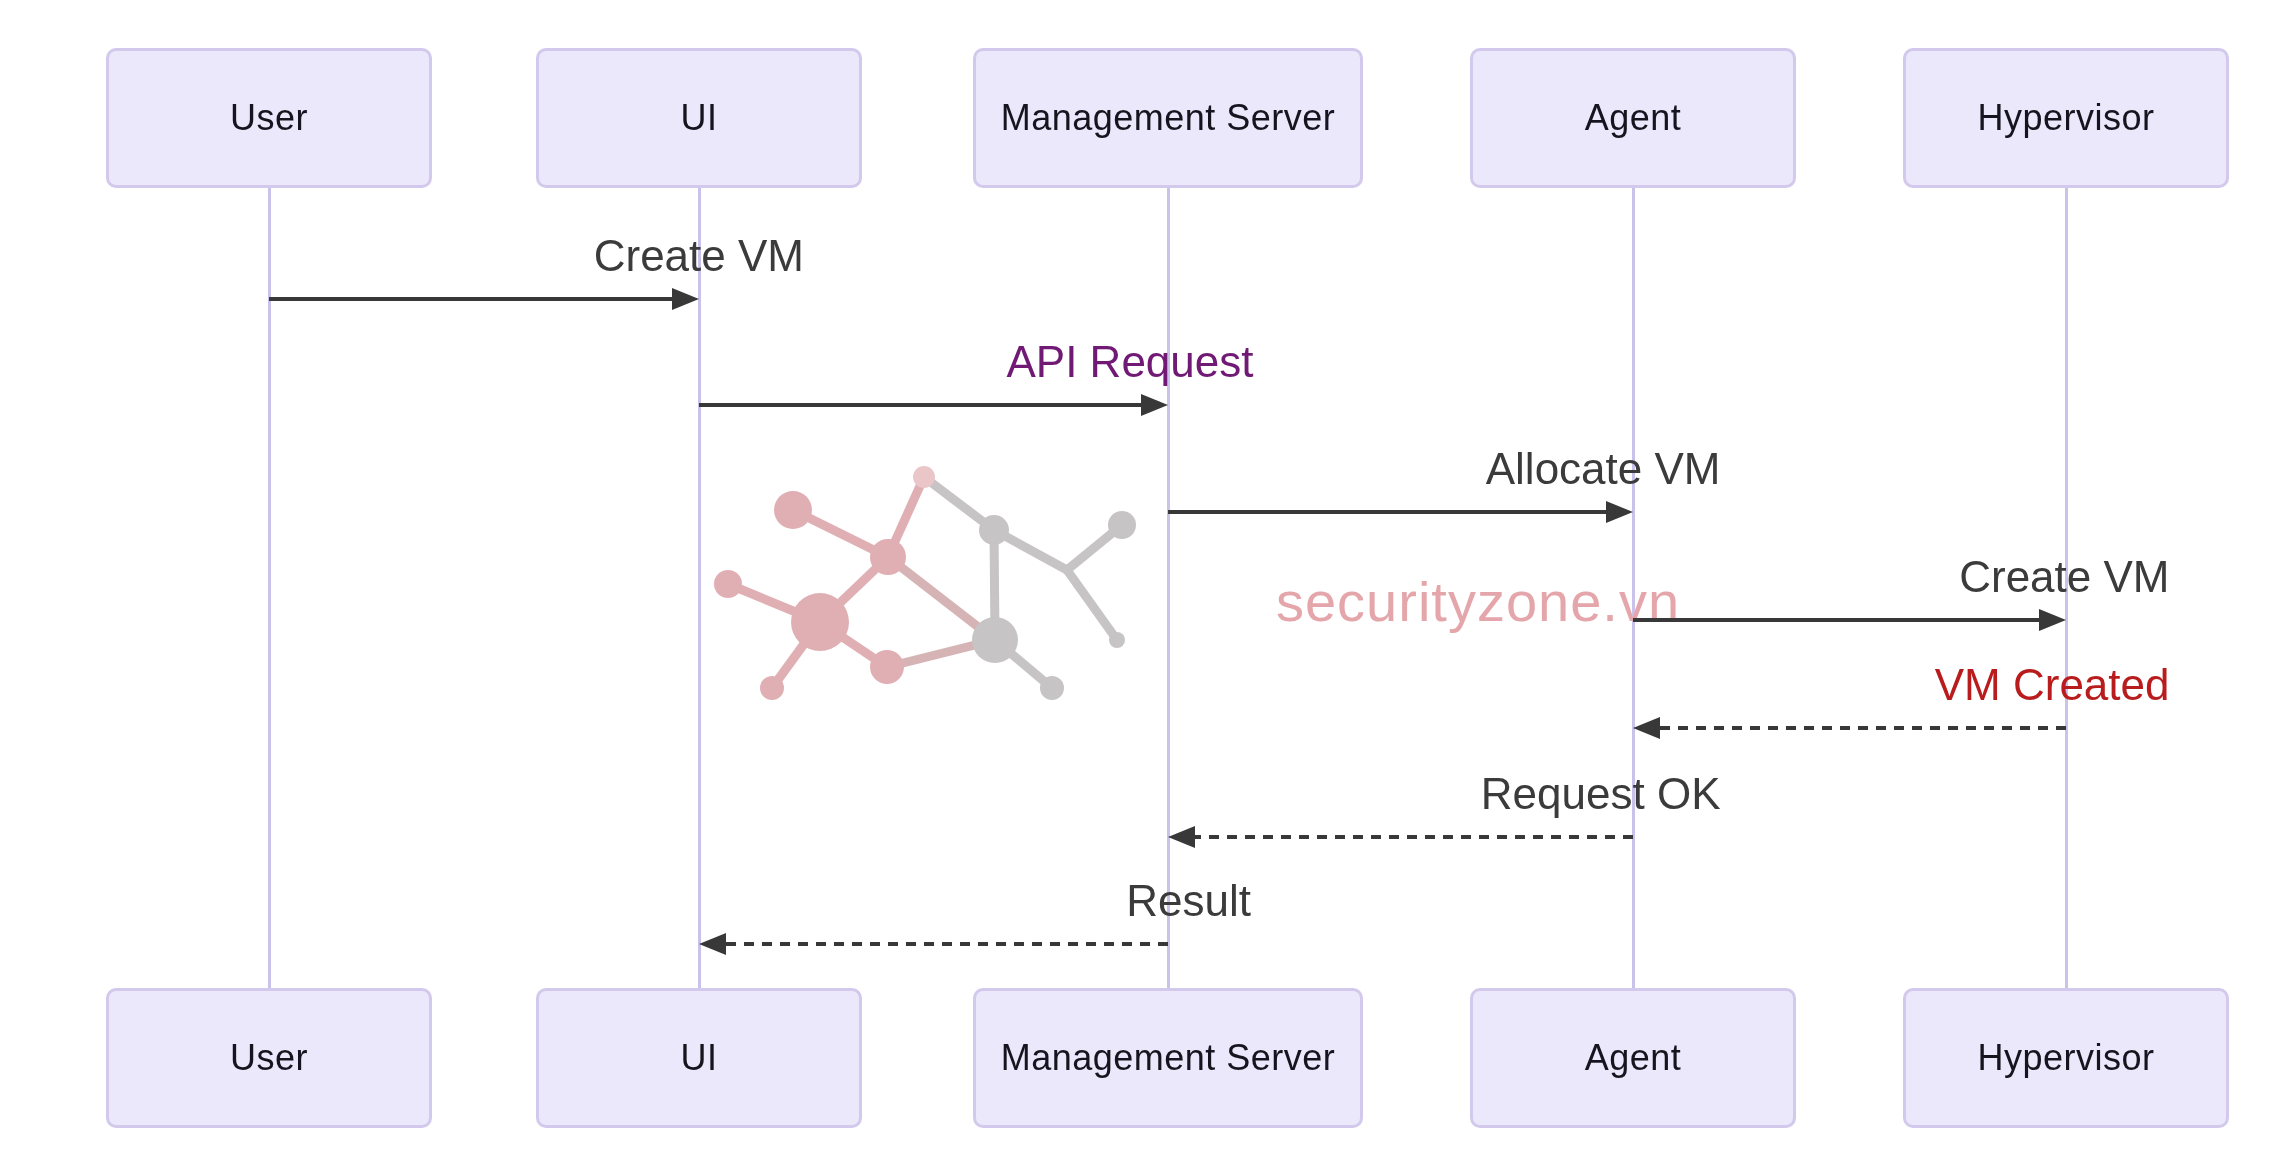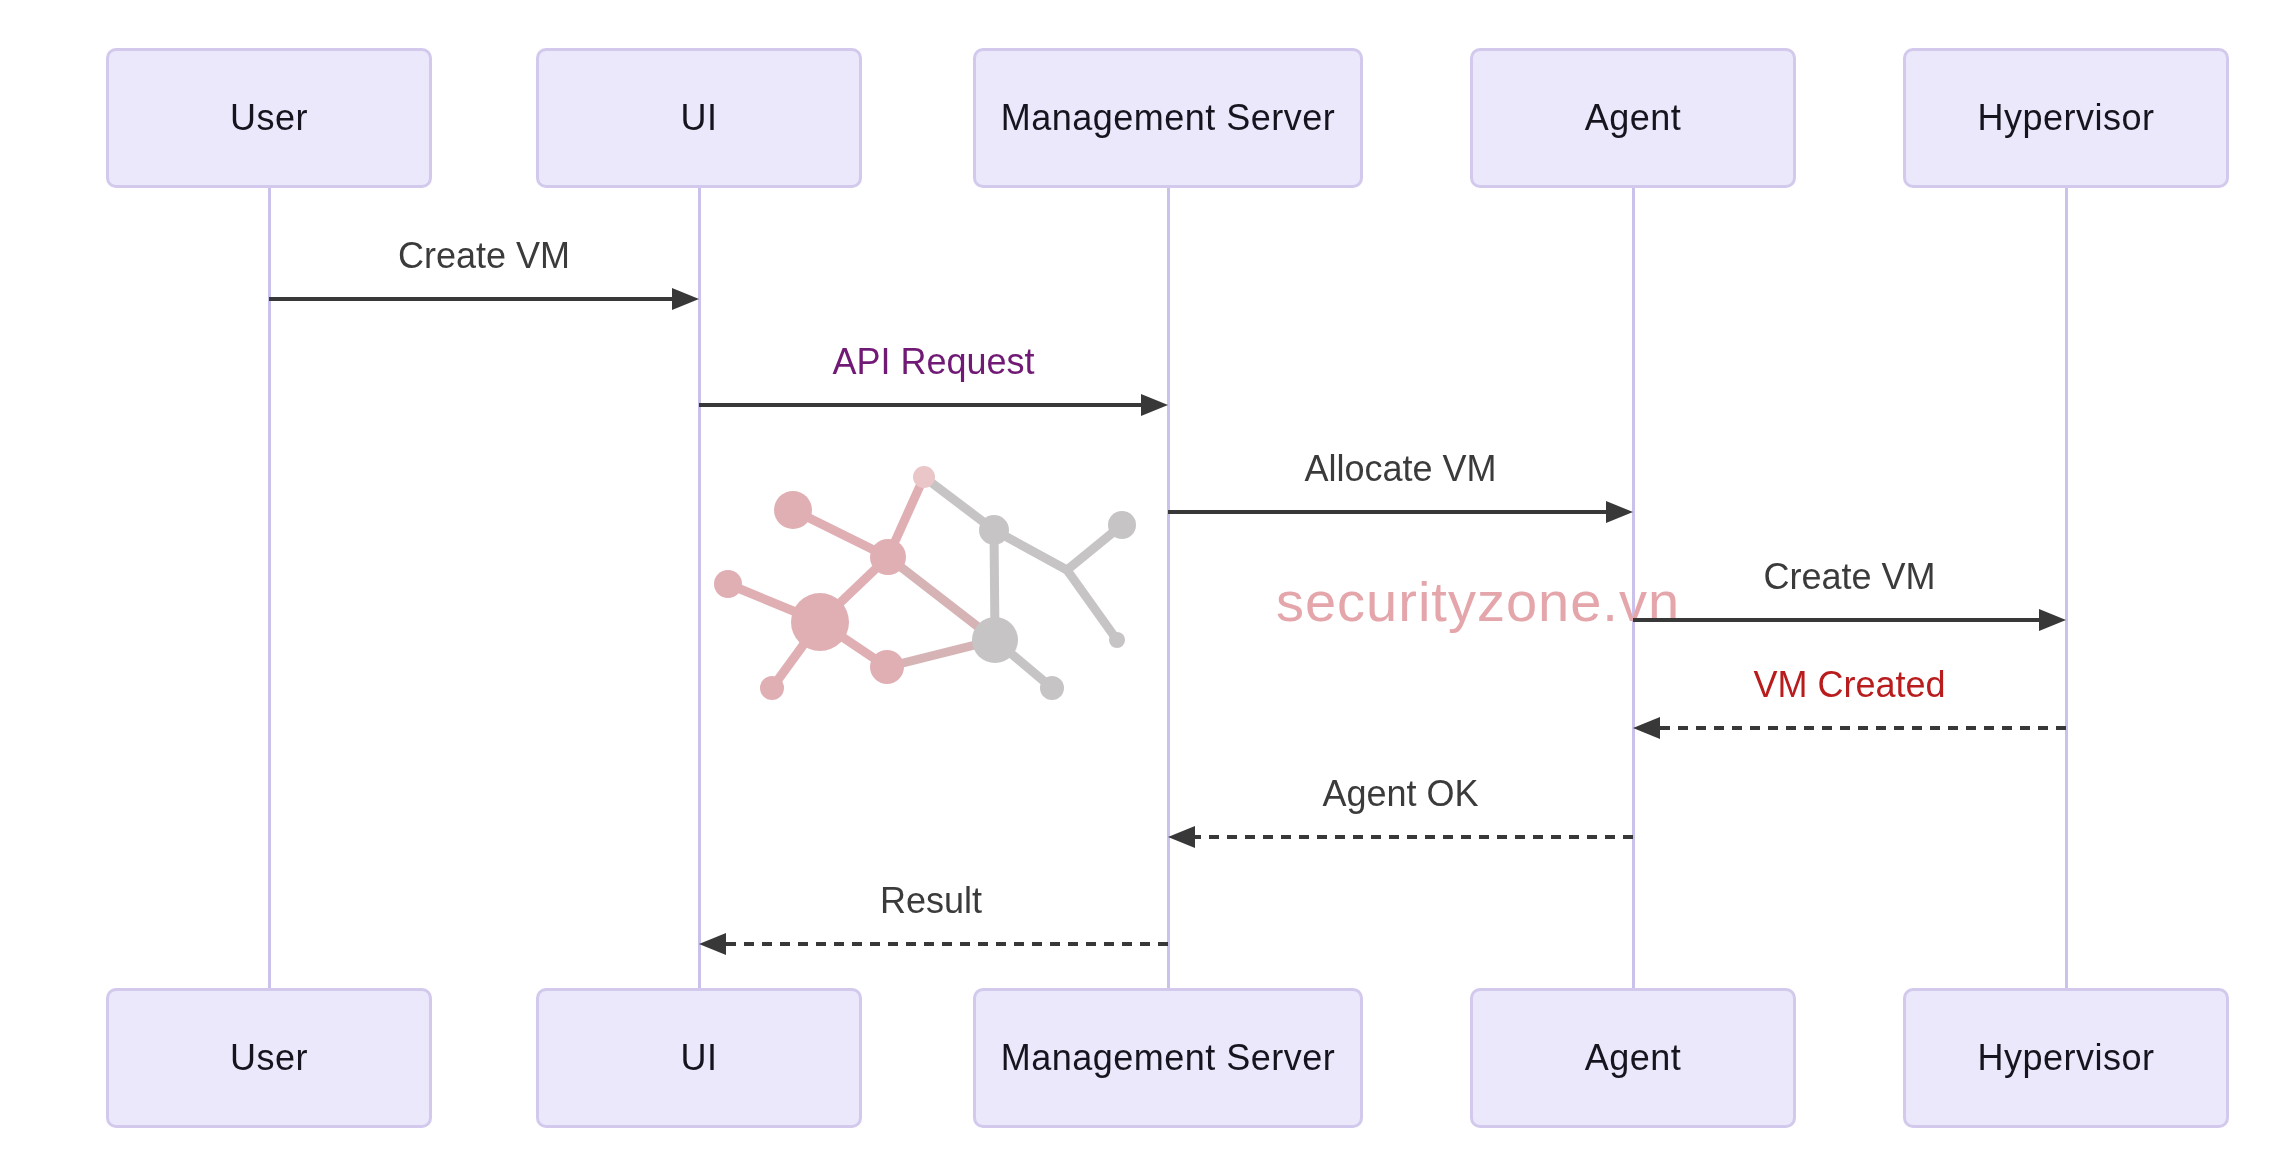--- a/index.html
+++ b/index.html
@@ -31,22 +31,22 @@
   .actor-box span {
     font-size: 36px;
     letter-spacing: 0.5px;
     white-space: nowrap;
   }
   .msg-label {
     position: absolute;
     width: 640px;
     height: 44px;
     line-height: 44px;
-    text-align: center;
-    font-size: 36px;
+    text-align: right;
+    font-size: 44px;
     white-space: nowrap;
     z-index: 5;
     pointer-events: none;
   }
   #logo-layer, #arrow-layer {
     position: absolute;
     left: 0; top: 0;
     pointer-events: none;
   }
   #logo-layer { z-index: 2; }
@@ -143,15 +143,15 @@
       <span style="color: rgb(22, 20, 30);">Hypervisor</span>
     </div>
     <div class="actor-box" style="left: 1903px; top: 988px; width: 326px; height: 140px; background: rgb(234, 232, 250); border-color: rgb(210, 201, 236);">
       <span style="color: rgb(22, 20, 30);">Hypervisor</span>
     </div>
     <div class="msg-label" style="left: 164px; top: 234px; color: rgb(59, 59, 59);">Create VM</div>
     <div class="msg-label" style="left: 613.5px; top: 340px; color: #701a75;">API Request</div>
     <div class="msg-label" style="left: 1080.5px; top: 447px; color: rgb(59, 59, 59);">Allocate VM</div>
     <div class="msg-label" style="left: 1529.5px; top: 555px; color: rgb(59, 59, 59);">Create VM</div>
     <div class="msg-label" style="left: 1529.5px; top: 663px; color: #b91c1c;">VM Created</div>
-    <div class="msg-label" style="left: 1080.5px; top: 772px; color: rgb(59, 59, 59);">Agent OK</div>
+    <div class="msg-label" style="left: 1080.5px; top: 772px; color: rgb(59, 59, 59);">Request OK</div>
     <div class="msg-label" style="left: 611px; top: 879px; color: rgb(59, 59, 59);">Result</div>
   </div>
 
 </body></html>

